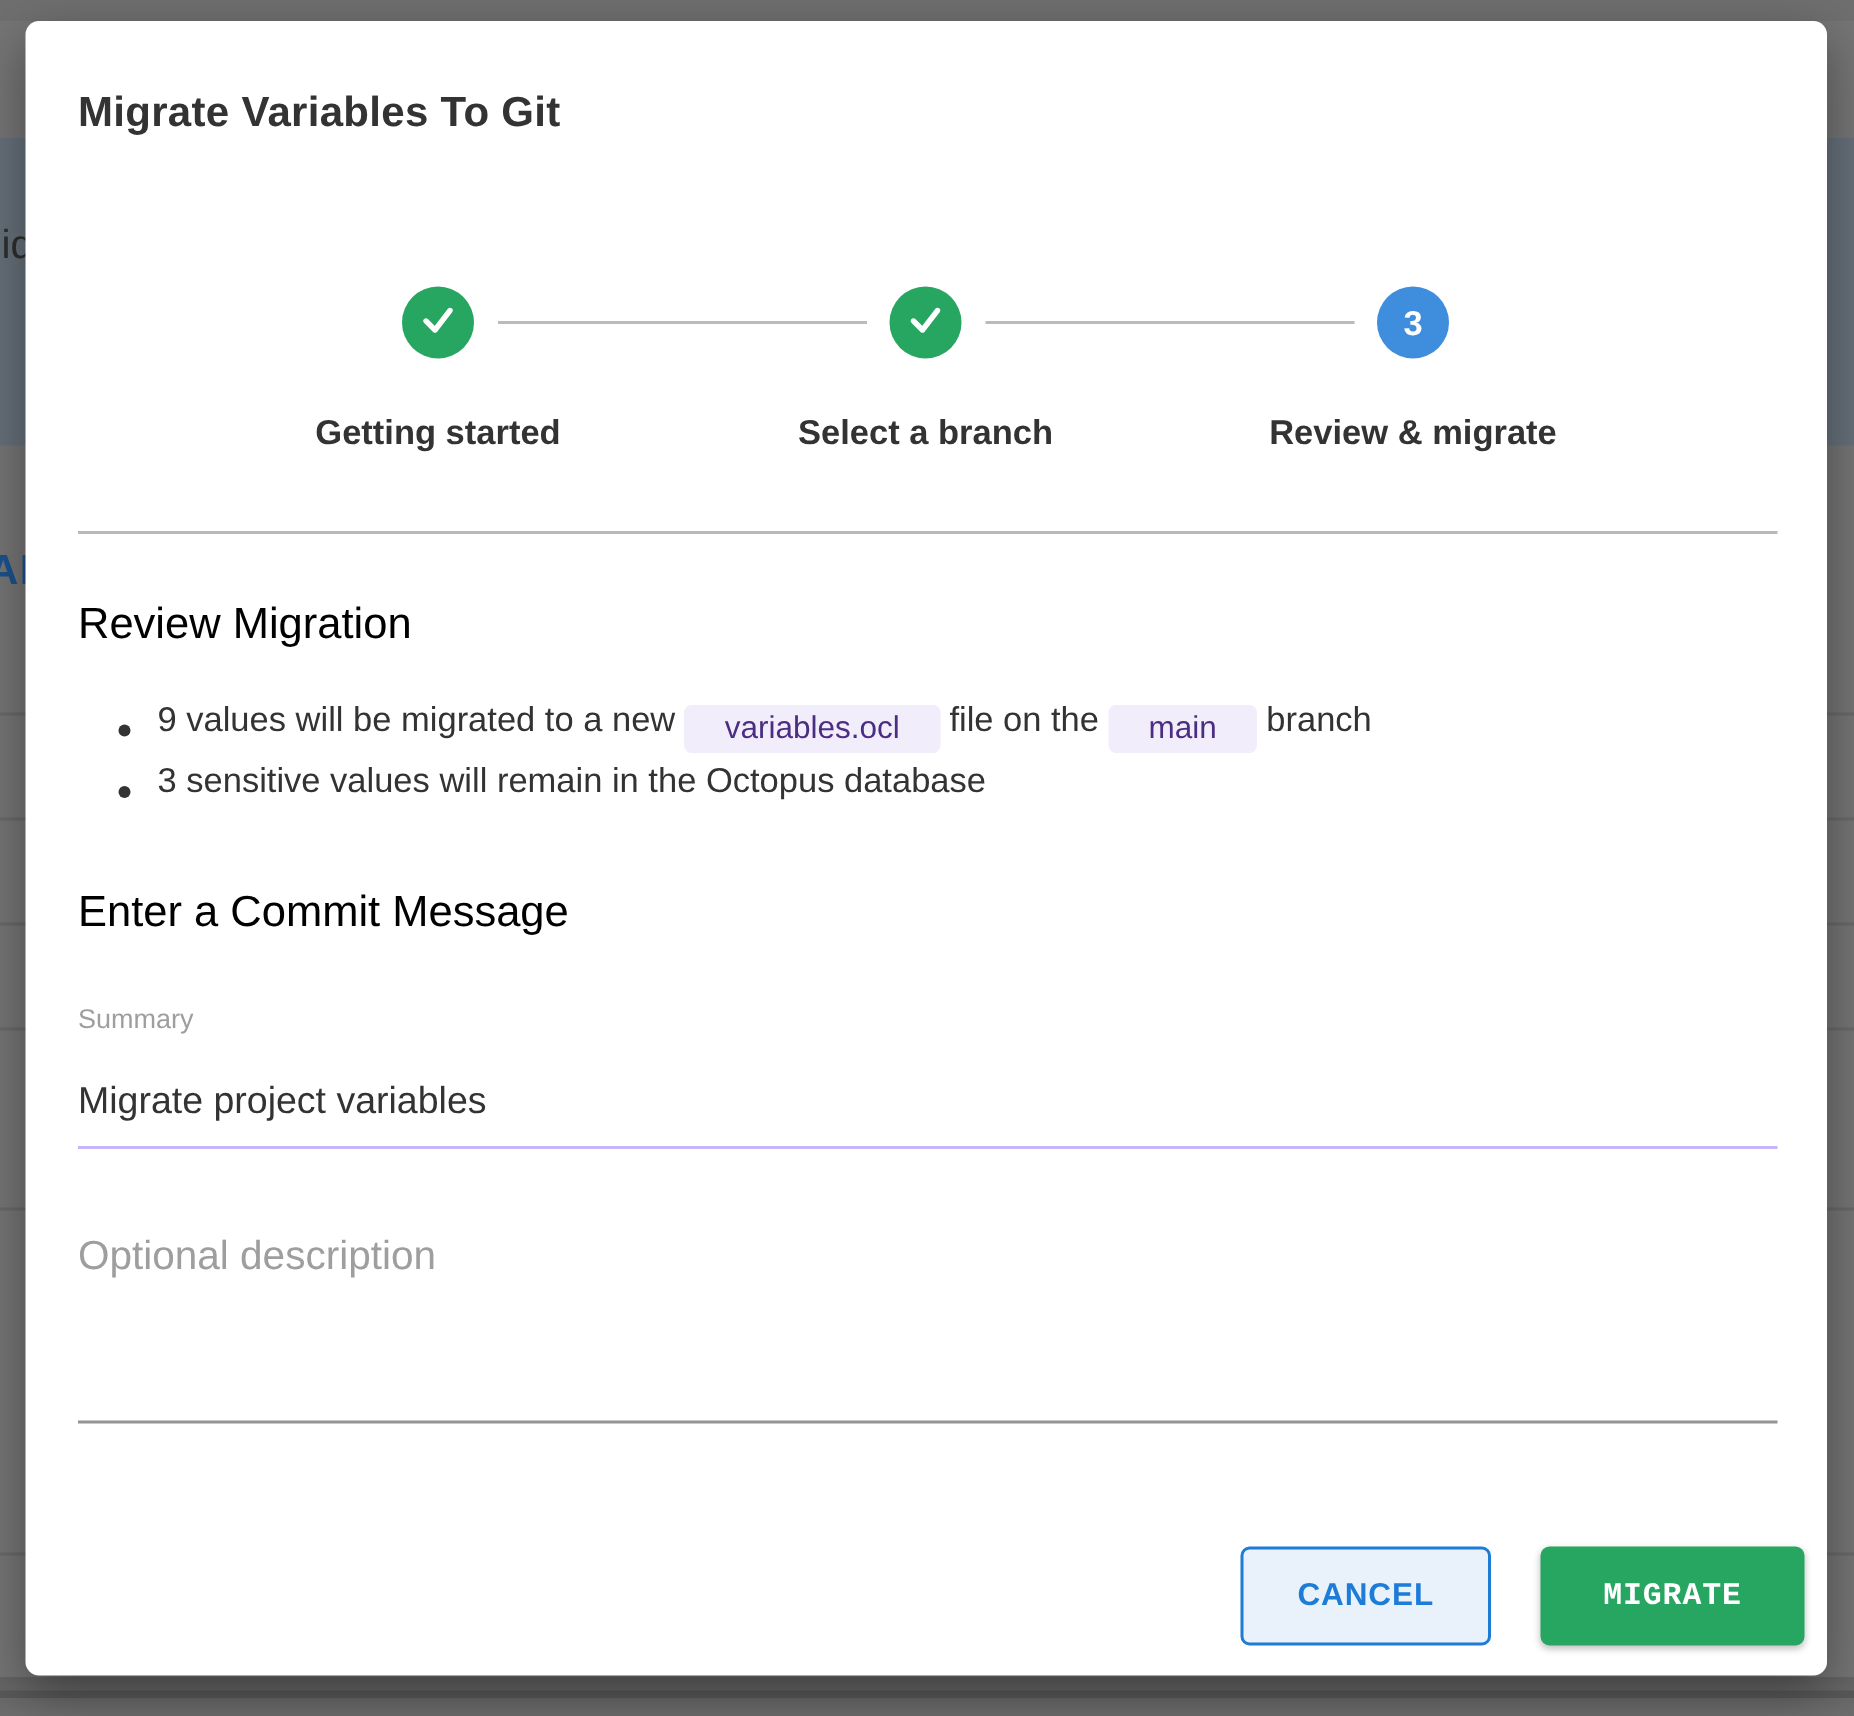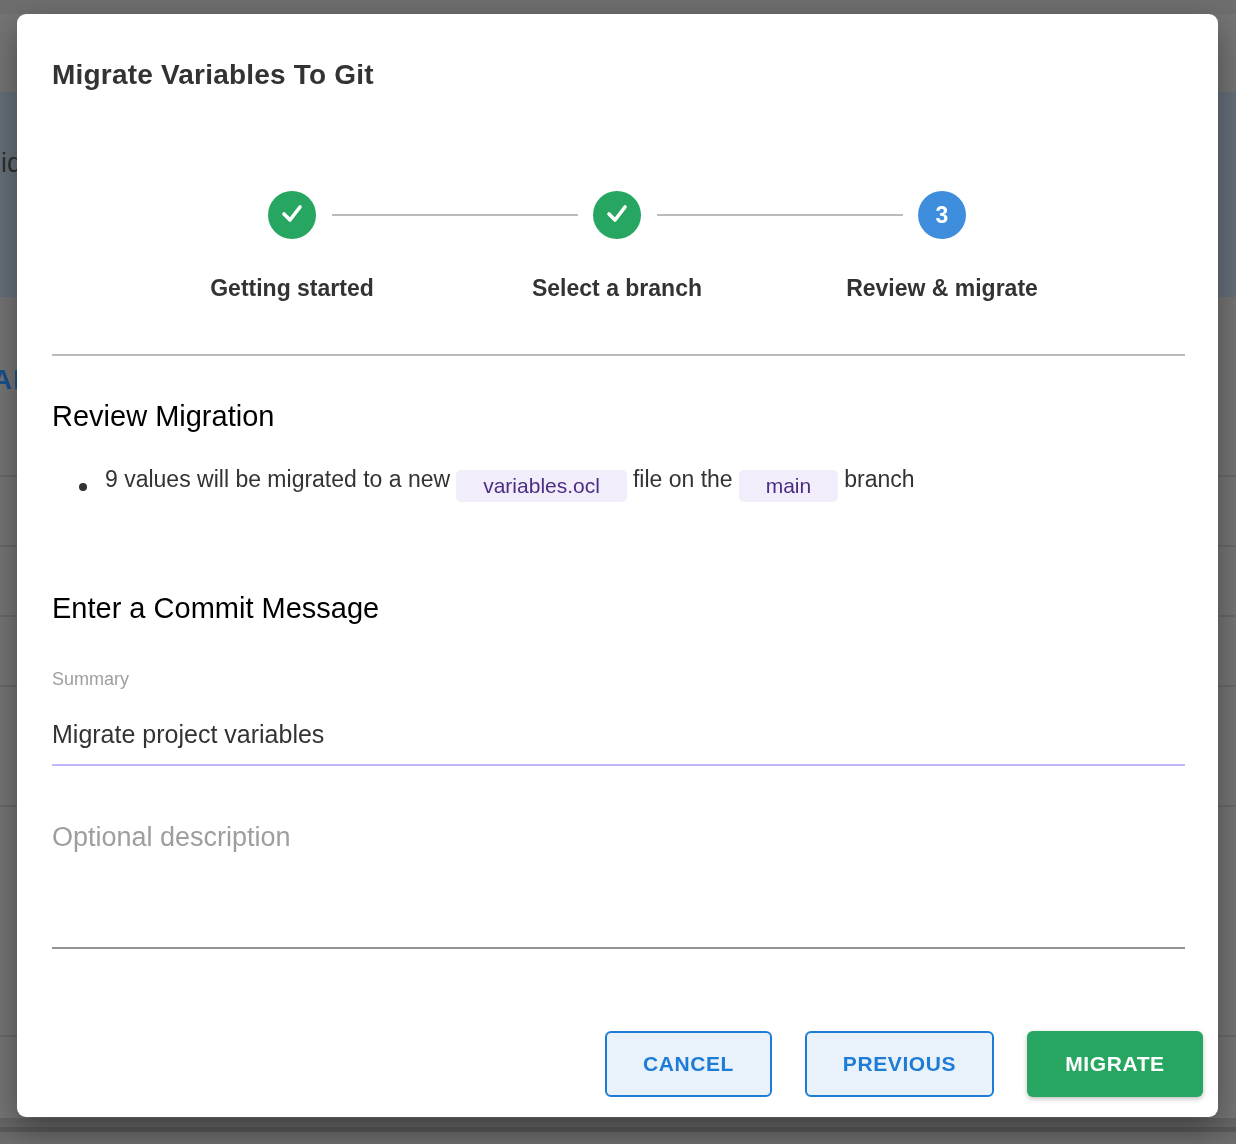--- a/index.html
+++ b/index.html
@@ -92,20 +92,21 @@
     height:66px; border-radius:6px; font-family:"Liberation Sans", sans-serif;
     font-size:21px; font-weight:bold; letter-spacing:0.6px; cursor:pointer;
     display:flex; align-items:center; justify-content:center;margin-left:12px;
   }
   .btn.outlined { background:#e9f1fb; border:2px solid #1d7cd6; color:#1d7cd6; }
   .btn.cancel   { width:167px; }
   .btn.previous { width:189px; }
   .btn.migrate  {
     width:176px; background:#27a661; border:none; color:#ffffff;
     box-shadow:0 2px 5px rgba(0,0,0,0.25);
+    font-family:Liberation Mono, monospace;
   }
 </style>
 </head>
 <body>
 
 <div class="bg-layer">
   <div class="bg-topband"></div>
   <div class="bg-callout"></div>
   <div class="bg-partial-id">id</div>
   <div class="bg-partial-tab">AN</div>
@@ -152,28 +153,30 @@
   <div class="section-heading" style="top:386px">Review Migration</div>
 
   <ul class="bullets">
     <li>
       <span>9 values will be migrated to a new</span>
       <span class="code-chip">variables.ocl</span>
       <span>file on the</span>
       <span class="code-chip">main</span>
       <span>branch</span>
     </li>
+    <li>
+      <span>3 sensitive values will remain in the Octopus database</span>
+    </li>
   </ul>
 
   <div class="section-heading" style="top:578px">Enter a Commit Message</div>
 
   <div class="field-label">Summary</div>
   <input class="summary-input" type="text" value="Migrate project variables" style="">
 
   <textarea class="description-input" placeholder="Optional description" style=""></textarea>
 
   <div class="btn-row">
     <button class="btn outlined cancel">CANCEL</button>
-    <button class="btn outlined previous">PREVIOUS</button>
     <button class="btn migrate">MIGRATE</button>
   </div>
 
 </div>
 
 </body></html>

